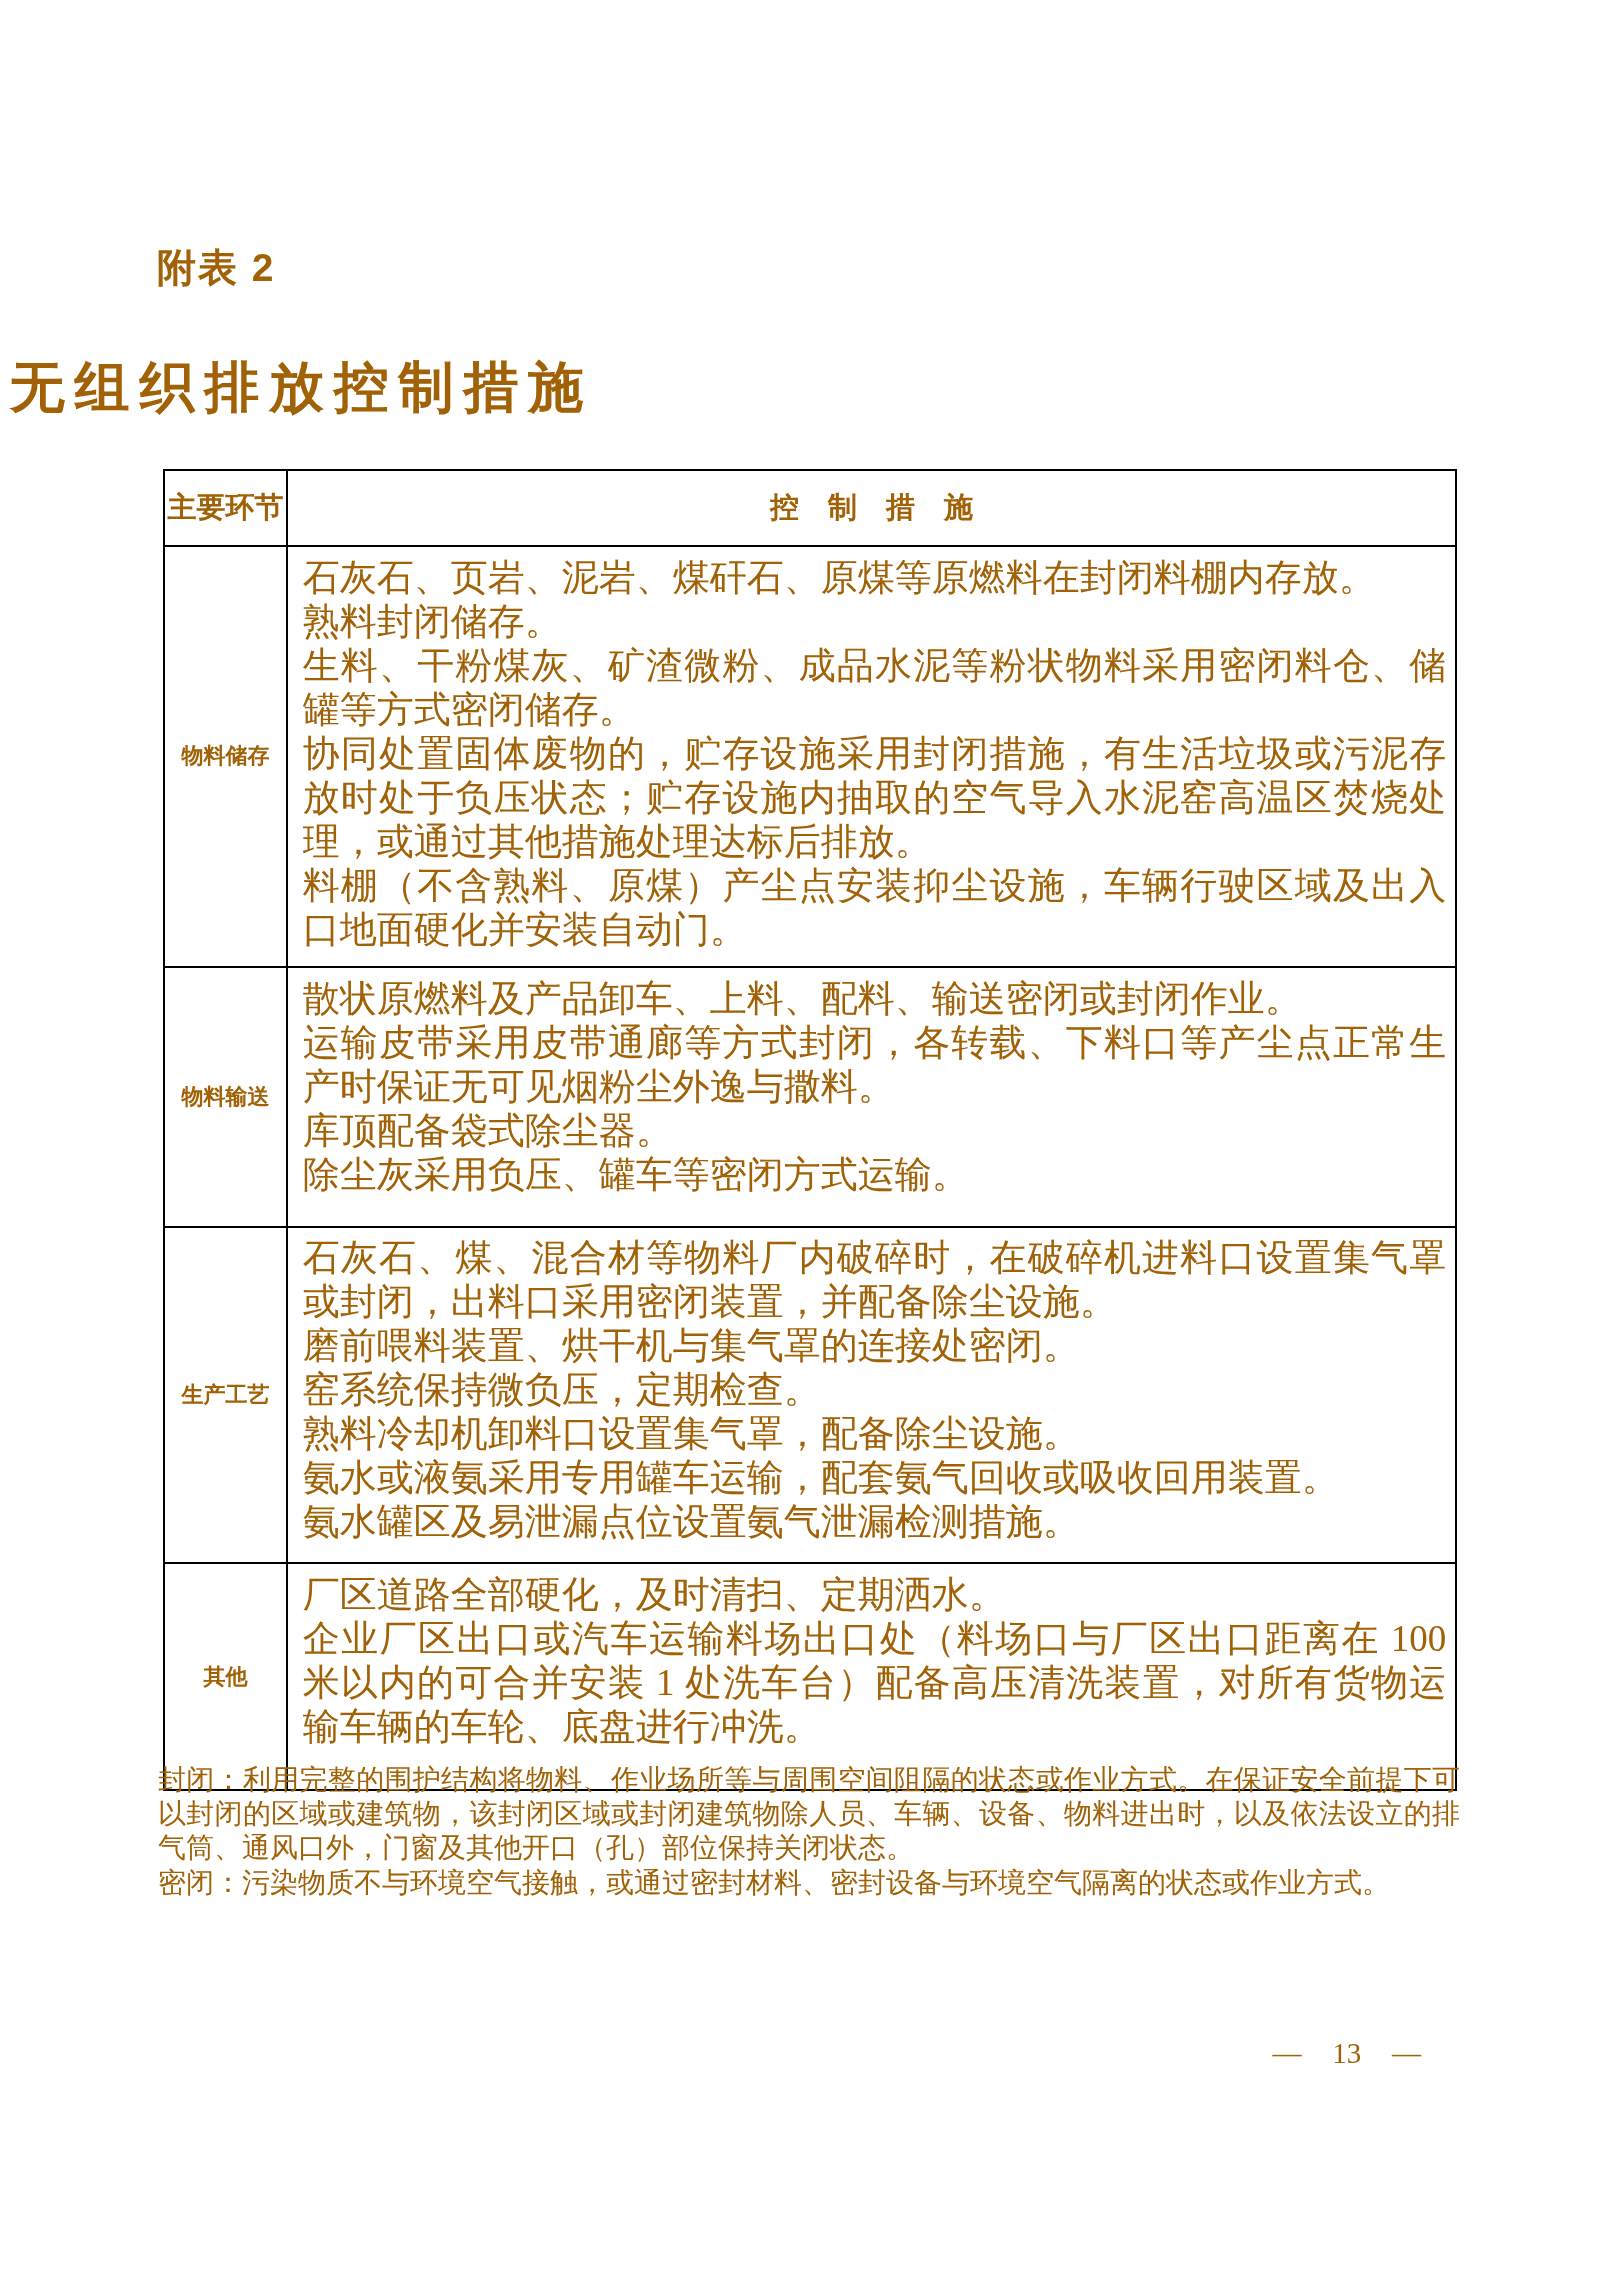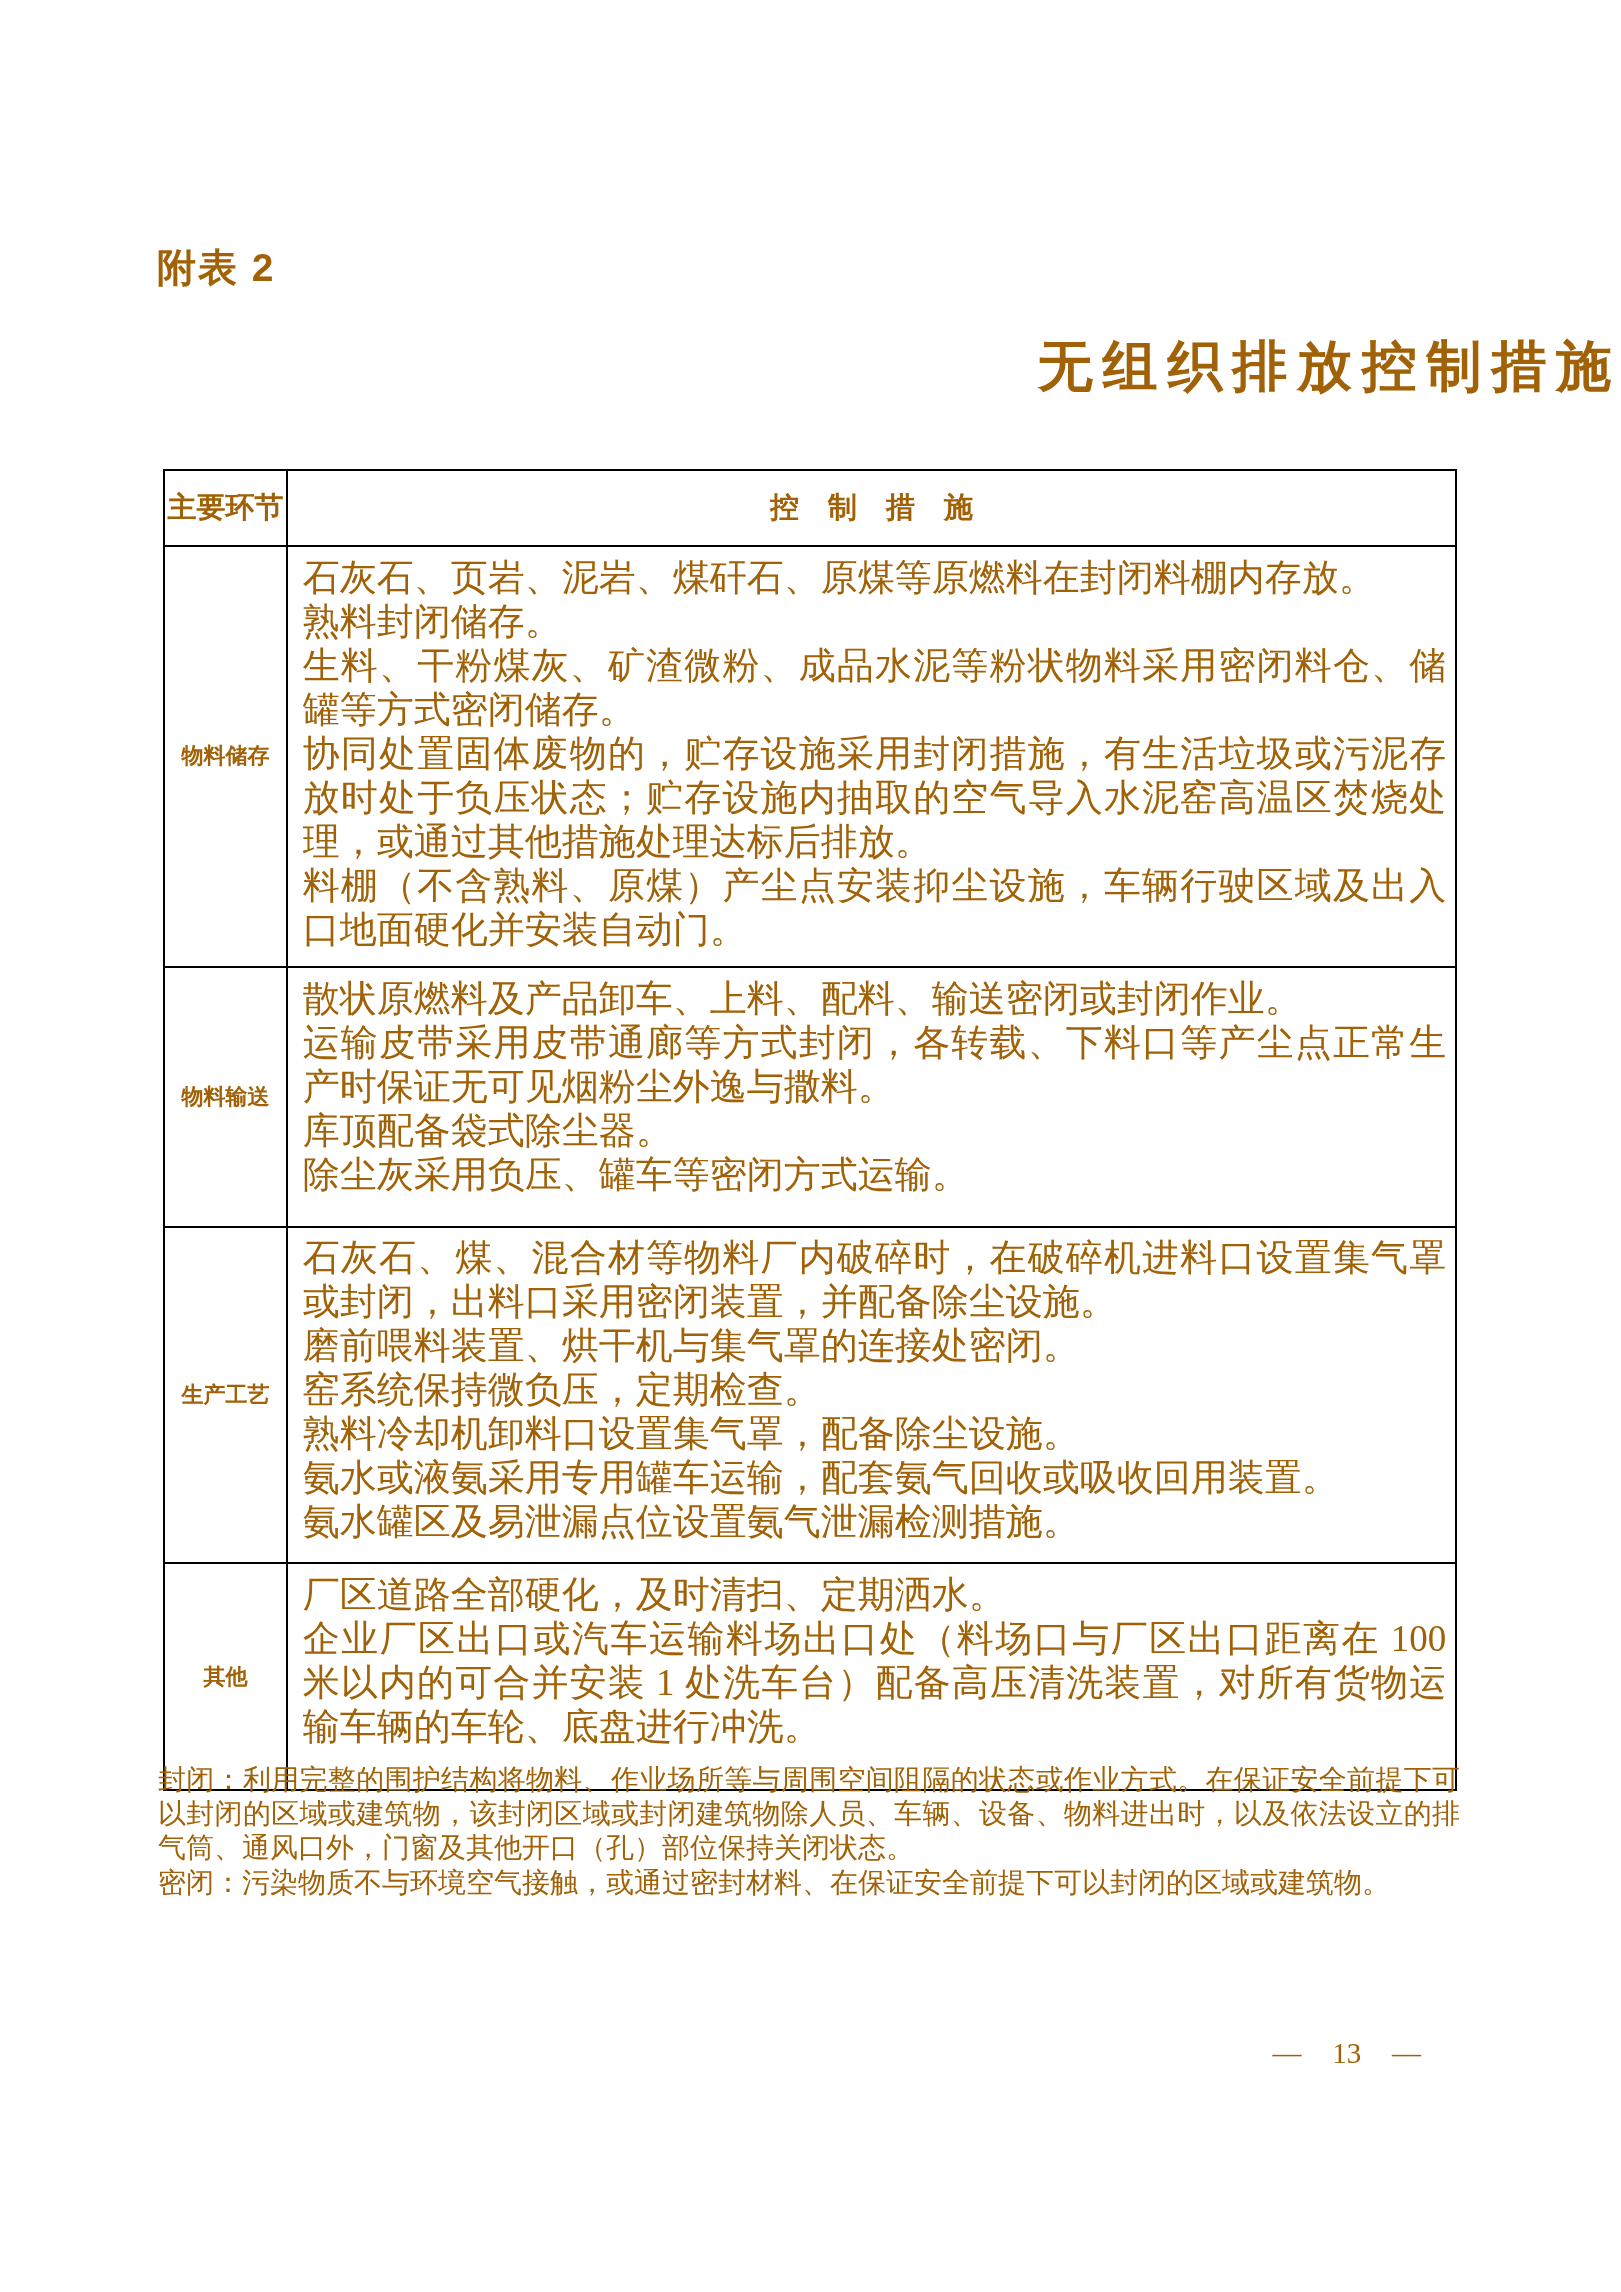--- a/index.html
+++ b/index.html
@@ -11,22 +11,22 @@
     color:#a16207;
     font-family:"Liberation Serif", serif;
     overflow:hidden;
   }
   .attachment-label{
     position:absolute;left:157px;top:241px;
     font-family:"Liberation Sans", sans-serif;
     font-weight:700;font-size:39px;letter-spacing:2px;
   }
   .doc-title{
-    position:absolute;left:0;top:330px;width:100%;
-    text-align:right;
+    position:absolute;left:0;top:351px;width:100%;
+    text-align:left;
     font-family:"Liberation Sans", sans-serif;
     font-weight:700;font-size:55px;letter-spacing:9.8px;
     text-indent:9.8px;
   }
   table.measures-table{
     position:absolute;left:163px;top:469px;
     width:1294px;
     border-collapse:collapse;table-layout:fixed;
     border:2.9px solid #000;
   }
@@ -119,19 +119,19 @@
       <tr class="row-other">
         <td class="stage-cell">其他</td>
         <td class="measures-cell">厂区道路全部硬化，及时清扫、定期洒水。
 企业厂区出口或汽车运输料场出口处（料场口与厂区出口距离在 100 米以内的可合并安装 1 处洗车台）配备高压清洗装置，对所有货物运输车辆的车轮、底盘进行冲洗。</td>
       </tr>
     </tbody>
   </table>
 
   <div class="footnotes">
     <p>封闭：利用完整的围护结构将物料、作业场所等与周围空间阻隔的状态或作业方式。在保证安全前提下可以封闭的区域或建筑物，该封闭区域或封闭建筑物除人员、车辆、设备、物料进出时，以及依法设立的排气筒、通风口外，门窗及其他开口（孔）部位保持关闭状态。</p>
-    <p>密闭：污染物质不与环境空气接触，或通过密封材料、在保证安全前提下可以封闭的区域或建筑物。</p>
+    <p>密闭：污染物质不与环境空气接触，或通过密封材料、密封设备与环境空气隔离的状态或作业方式。</p>
   </div>
 
   <div class="page-number">— 13 —</div>
 
 </div>
 
 
 </body></html>

